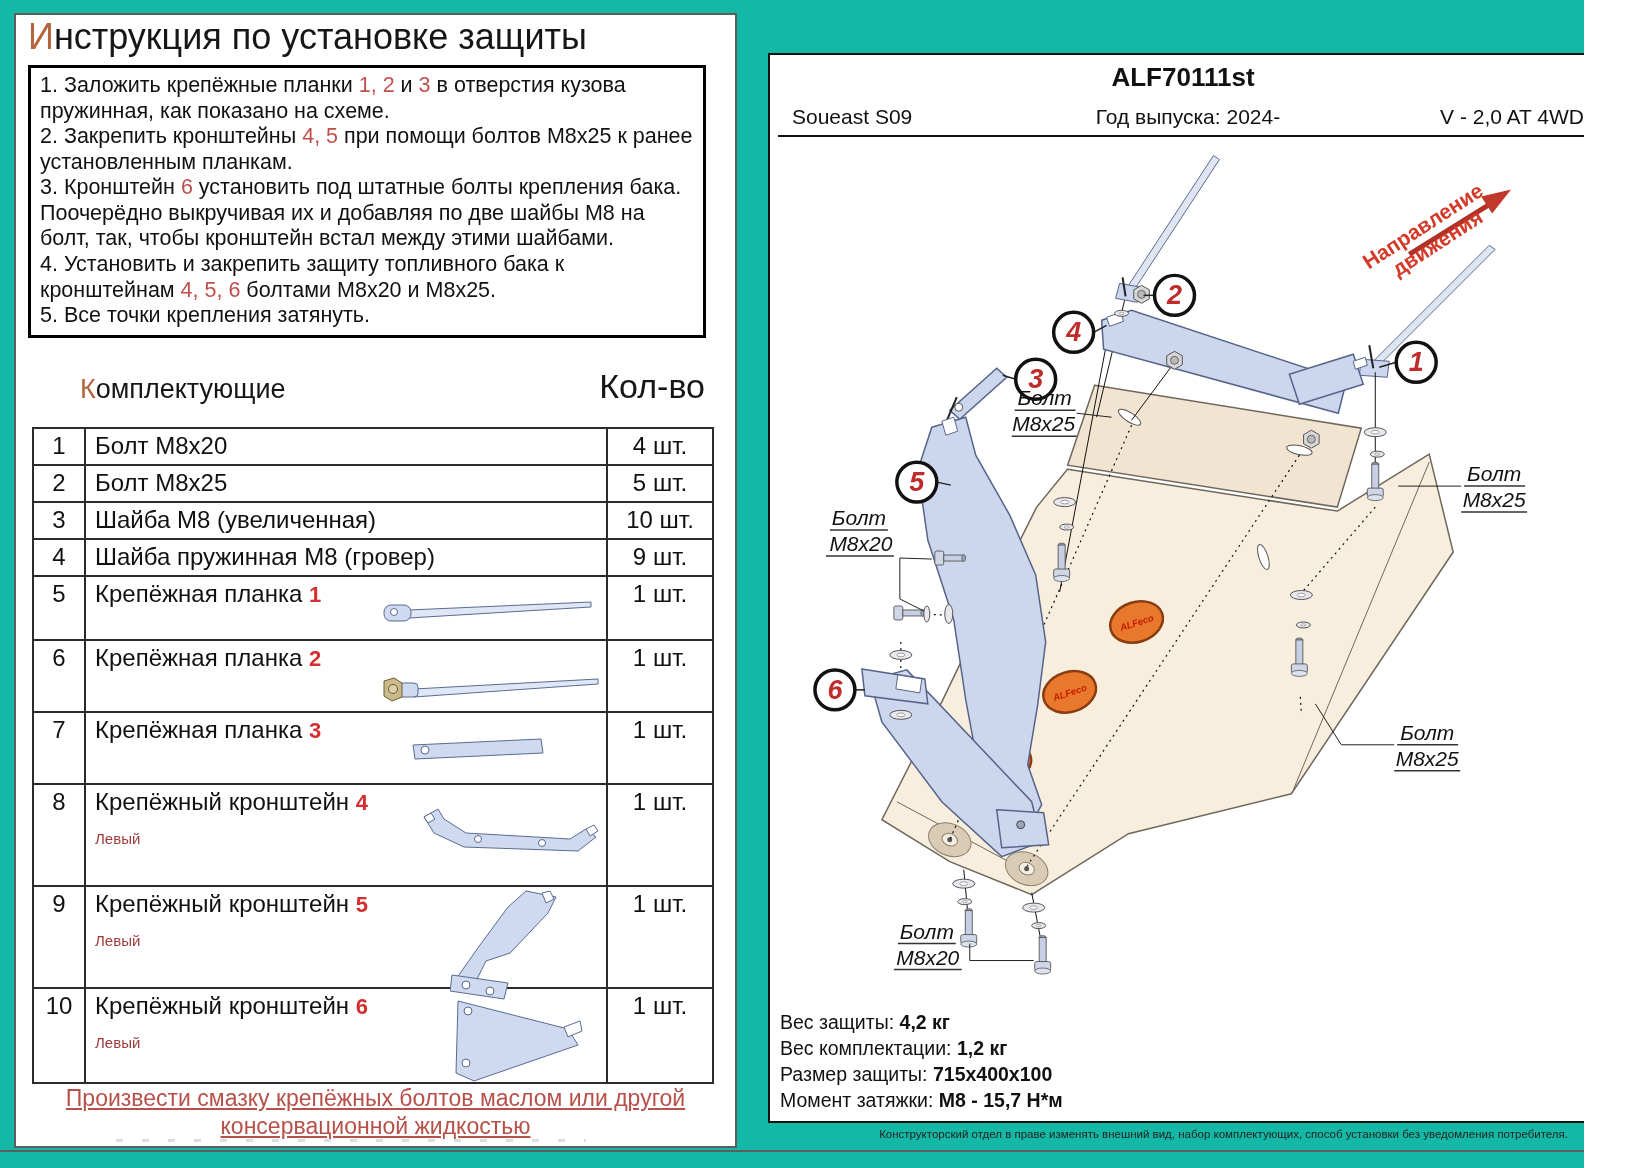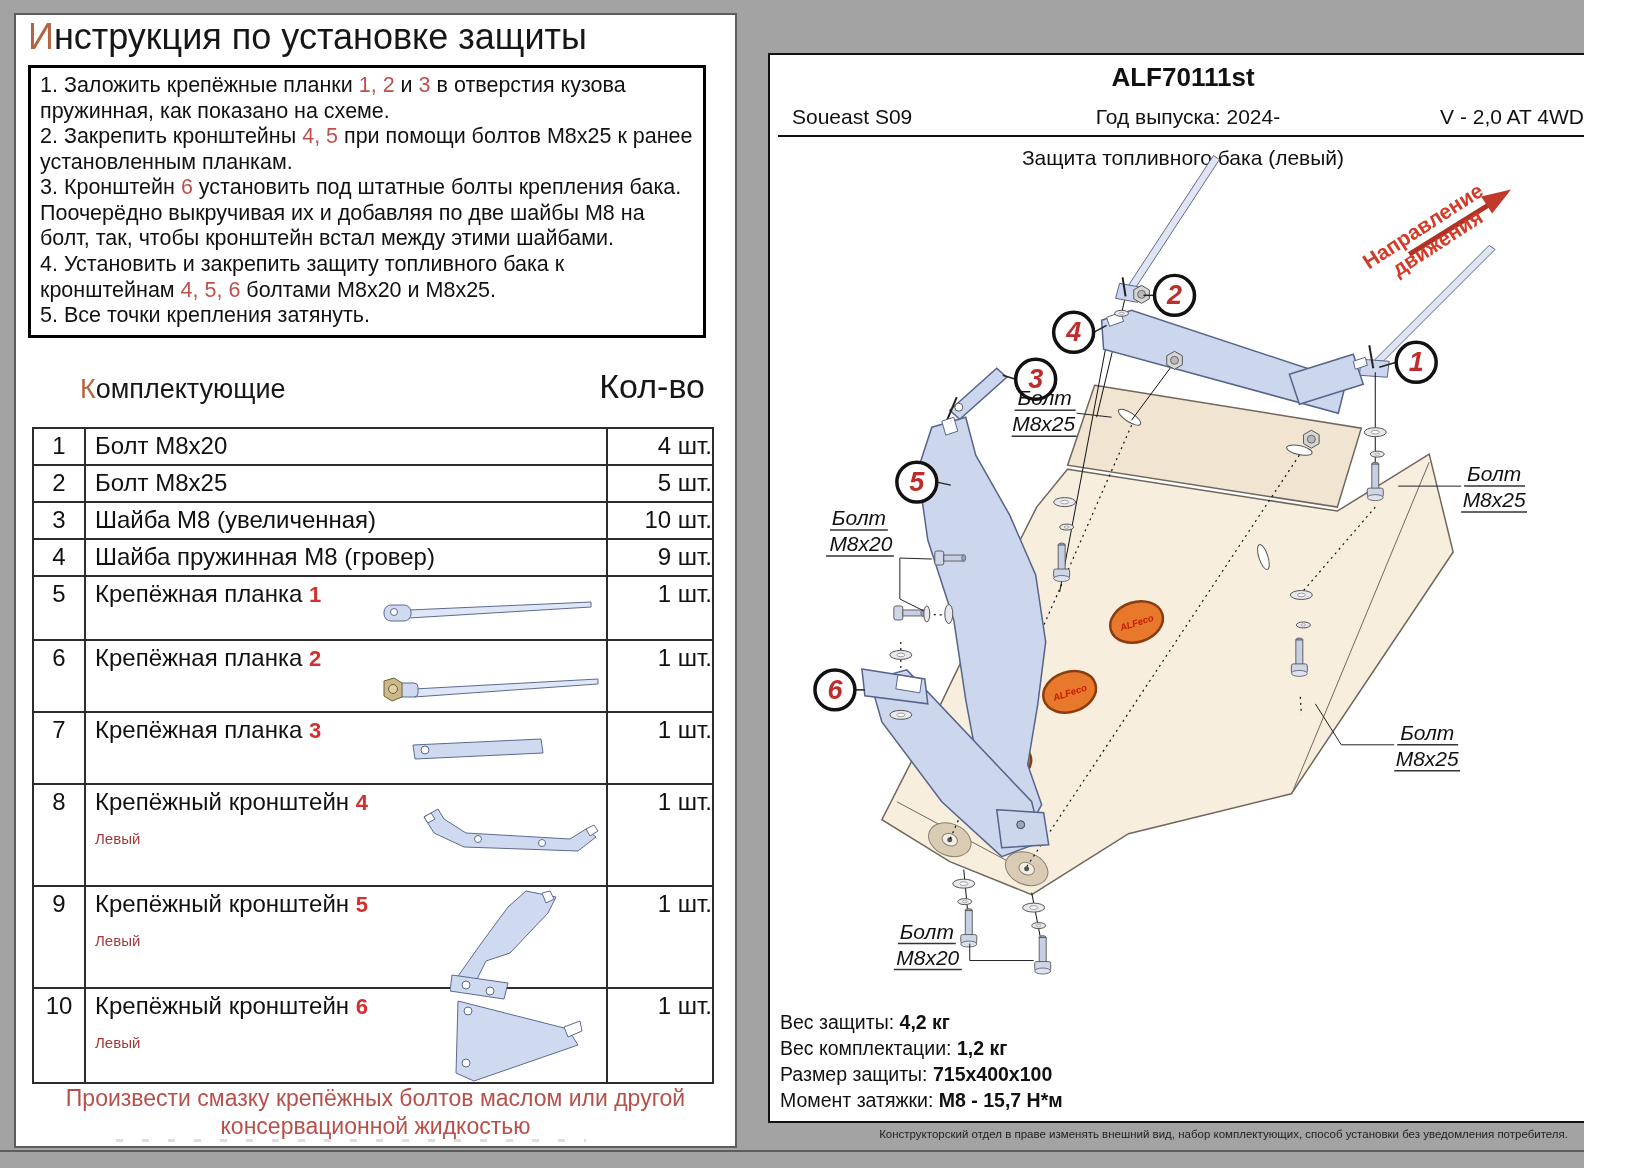--- a/index.html
+++ b/index.html
@@ -1,16 +1,16 @@
 <!DOCTYPE html>
 <html lang="ru"><head>
 <meta charset="utf-8">
 <style>
   html,body{margin:0;padding:0;background:#fff;}
-  .page{position:relative;width:1584px;height:1168px;background:#a3a3a3;overflow:hidden;
+  .page{position:relative;width:1584px;height:1168px;background:#14b8a6;overflow:hidden;
         font-family:"Liberation Sans","DejaVu Sans",sans-serif;color:#111;}
   
   .leftbox{position:absolute;left:14px;top:13px;width:723px;height:1135px;
            border:2px solid #5d5d5d;box-sizing:border-box;background:#fff;}
   .main-title{margin:0;padding:1px 0 0 12px;font-size:36px;font-weight:400;color:#161616;
               letter-spacing:0px;white-space:nowrap;}
   .main-title::first-letter,.comp-title::first-letter{color:#b4653f;}
   .instr-box{position:absolute;left:12px;top:50px;width:678px;box-sizing:border-box;
              border:3px solid #000;padding:5px 8px 6px 9px;font-size:21.5px;line-height:1.19;}
   .step .hl{color:#c0504d;}
@@ -21,25 +21,25 @@
   .tbl{position:absolute;left:16px;top:412px;width:682px;border:2px solid #2c2c2c;
        box-sizing:border-box;}
   .t-row{display:flex;border-bottom:2px solid #2c2c2c;box-sizing:border-box;}
   .t-row:last-child{border-bottom:none;}
   .c-num{width:52px;flex:0 0 52px;border-right:2px solid #2c2c2c;text-align:center;
          font-size:24px;padding-top:3px;box-sizing:border-box;}
   .c-name{flex:1 1 auto;border-right:2px solid #2c2c2c;position:relative;
           padding:3px 0 0 9px;font-size:24px;box-sizing:border-box;}
   .c-name .ref{color:#d42f2f;font-weight:bold;font-size:22px;}
   .c-name .note{color:#9e3a38;font-size:15px;margin-top:14px;}
-  .c-qty{width:104px;flex:0 0 104px;text-align:right;font-size:24px;padding-top:3px;
+  .c-qty{width:104px;flex:0 0 104px;text-align:center;font-size:24px;padding-top:3px;
          box-sizing:border-box;}
   .sketch{position:absolute;}
   .note-red{position:absolute;left:0;top:1070px;width:100%;text-align:center;
-            color:#b65049;font-size:23px;line-height:1.2;}
+            color:#b65049;font-size:23px;line-height:1.2;text-decoration:underline;}
   .faint-marks{position:absolute;left:100px;top:1124px;width:470px;height:3px;opacity:.55;
     background:repeating-linear-gradient(90deg,#c2c2c2 0 7px,#fff 7px 26px);}
   
   .rpanel{position:absolute;left:768px;top:53px;width:830px;height:1070px;
           border:2.5px solid #111;box-sizing:border-box;background:#fff;}
   .rp-code{margin:0;padding-top:7px;text-align:center;font-size:26px;font-weight:bold;}
   .rp-row{display:flex;align-items:flex-end;font-size:21px;padding:2px 12px 6px 14px;
           border-bottom:2px solid #111;height:34px;box-sizing:content-box;margin-left:8px;}
   .rp-row .cell{flex:1 1 0;}
   .rp-model{text-align:left;}
@@ -167,21 +167,20 @@
     <div class="faint-marks"></div>
   </div>
 
   <div class="rpanel">
     <div class="rp-code">ALF70111st</div>
     <div class="rp-row">
       <div class="cell rp-model">Soueast S09</div>
       <div class="cell rp-year">Год выпуска: 2024-</div>
       <div class="cell rp-engine">V - 2,0 AT 4WD</div>
     </div>
-    <div class="rp-subtitle">Защита топливного бака (левый)</div>
 
     <svg class="drawing-svg" viewBox="0 0 826 860">
       <defs>
         <g id="washerB">
             <ellipse rx="11" ry="4.5" fill="#e8e8ee" stroke="#555"></ellipse>
             <ellipse rx="4" ry="1.8" fill="#fff" stroke="#777" stroke-width=".7"></ellipse>
           </g>
         <g id="washerS">
             <ellipse rx="7" ry="3" fill="#e8e8ee" stroke="#555"></ellipse>
             <ellipse rx="2.4" ry="1.1" fill="#fff" stroke="#777" stroke-width=".6"></ellipse>

